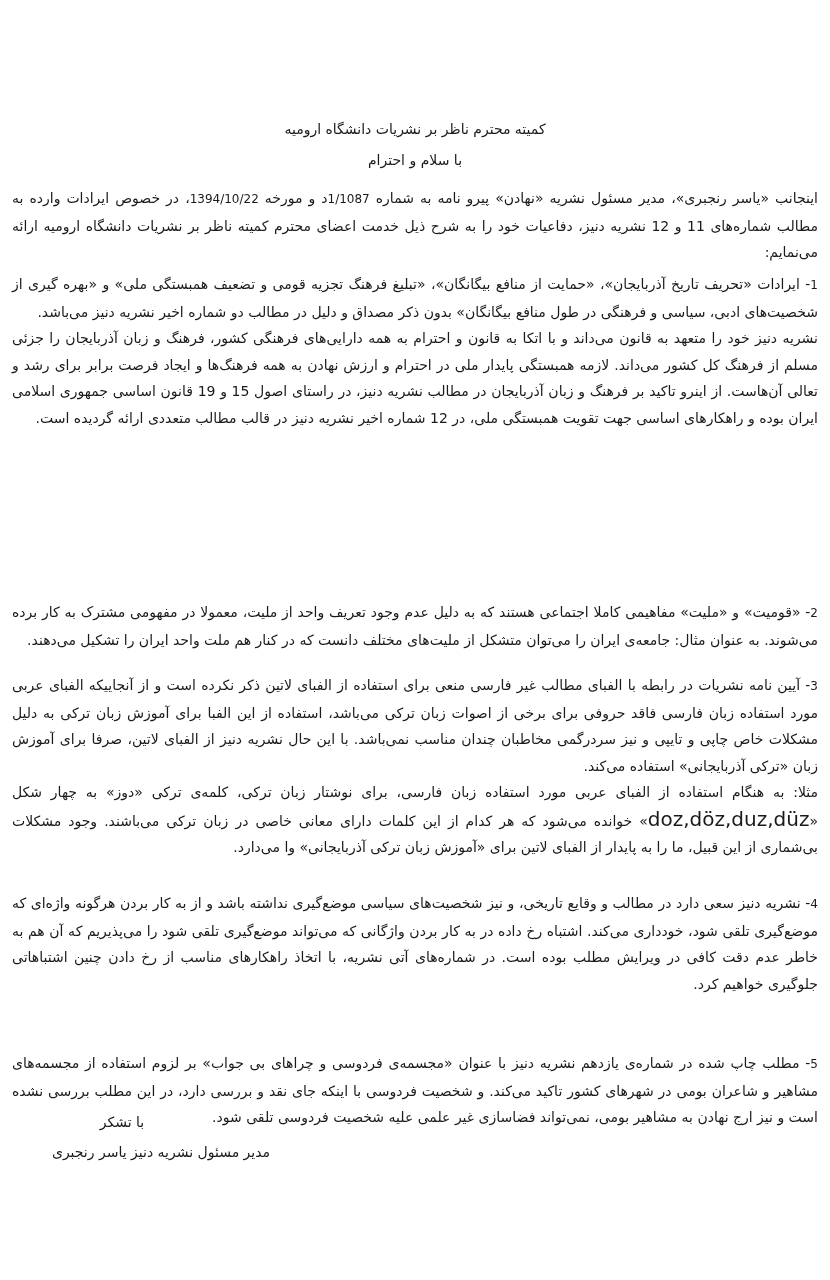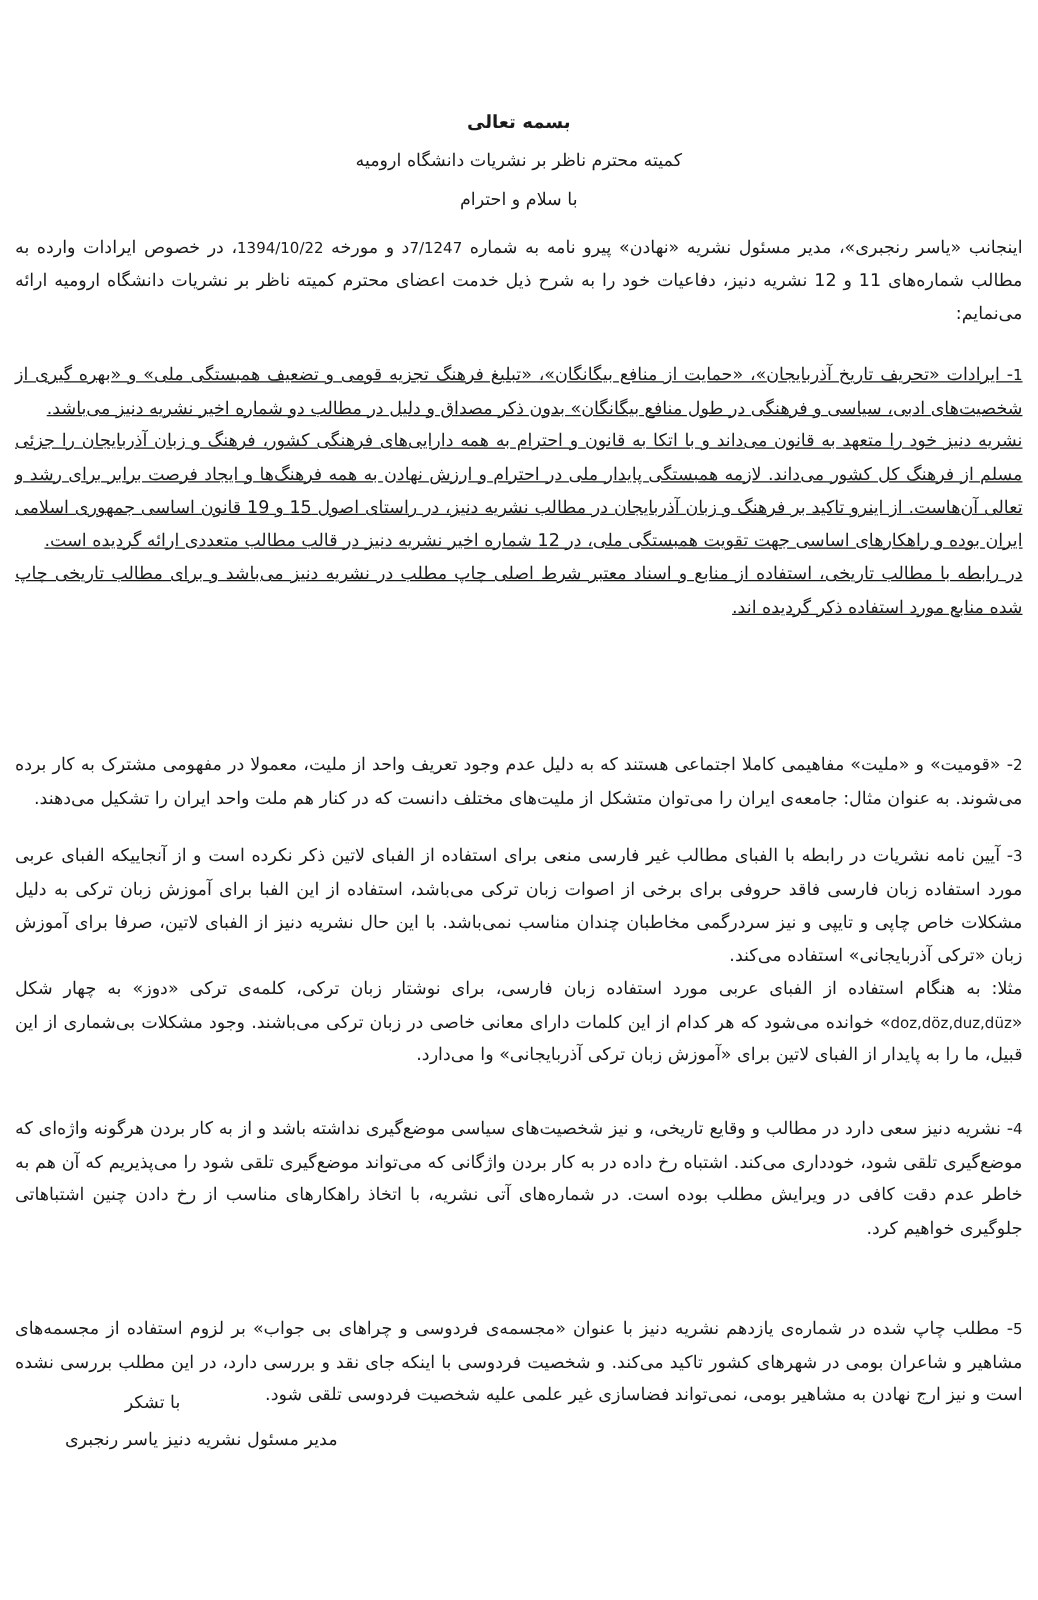--- a/index.html
+++ b/index.html
@@ -7,48 +7,46 @@
          font-family: "DejaVu Sans", "Liberation Sans", sans-serif; color: #1a1a1a; }
   .page { position: absolute; left: 0; top: 0; width: 830px; height: 1280px; direction: rtl; }
   .center { position: absolute; left: 0; width: 830px; text-align: center; font-size: 14px; }
   .title { top: 90px; font-weight: bold; font-size: 14.5px; }
   .recipient { top: 121px; }
   .greeting { top: 152px; }
   .para { position: absolute; right: 12px; width: 806px; font-size: 14px; line-height: 26.5px;
           text-align: justify; text-align-last: right; direction: rtl; }
   .para p { margin: 0; }
   .num { font-size: 12px; }
-  .latin { direction: ltr; unicode-bidi: embed; font-size: 12px; }
+  .latin { direction: ltr; unicode-bidi: embed; font-size: 20px; }
   #intro { top: 185px; }
-  #p1 { top: 287px; text-decoration: underline; }
+  #p1 { top: 271px; }
   #p2 { top: 599px; }
   #p3 { top: 672px; }
   #p4 { top: 890px; }
   #p5 { top: 1050px; }
   .sig { position: absolute; left: 0; width: 260px; text-align: center; font-size: 14px; direction: rtl; }
   #thanks { top: 1114px; left: -8px; }
   #signer { top: 1144px; margin-left: 31px; }
 </style>
 </head>
 <body>
 
 <div class="page">
 
-  <div class="center title">بسمه تعالی</div>
   <div class="center greeting">با سلام و احترام</div>
   <div class="center recipient">کمیته محترم ناظر بر نشریات دانشگاه ارومیه</div>
 
   <div class="para" id="intro">
-    <p><span>اینجانب «یاسر رنجبری»، مدیر مسئول نشریه «نهادن» پیرو نامه به شماره </span><span class="num">7/1247</span><span>د و مورخه </span><span class="num">1394/10/22</span><span>، در خصوص ایرادات وارده به مطالب شماره‌های 11 و 12 نشریه دنیز، دفاعیات خود را به شرح ذیل خدمت اعضای محترم کمیته ناظر بر نشریات دانشگاه ارومیه ارائه می‌نمایم:</span></p>
+    <p><span>اینجانب «یاسر رنجبری»، مدیر مسئول نشریه «نهادن» پیرو نامه به شماره </span><span class="num">1/1087</span><span>د و مورخه </span><span class="num">1394/10/22</span><span>، در خصوص ایرادات وارده به مطالب شماره‌های 11 و 12 نشریه دنیز، دفاعیات خود را به شرح ذیل خدمت اعضای محترم کمیته ناظر بر نشریات دانشگاه ارومیه ارائه می‌نمایم:</span></p>
   </div>
 
   <div class="para" id="p1">
     <p><span class="num">1</span><span>- ایرادات «تحریف تاریخ آذربایجان»، «حمایت از منافع بیگانگان»، «تبلیغ فرهنگ تجزیه قومی و تضعیف همبستگی ملی» و «بهره گیری از شخصیت‌های ادبی، سیاسی و فرهنگی در طول منافع بیگانگان» بدون ذکر مصداق و دلیل در مطالب دو شماره اخیر نشریه دنیز می‌باشد.</span></p>
     <p>نشریه دنیز خود را متعهد به قانون می‌داند و با اتکا به قانون و احترام به همه دارایی‌های فرهنگی کشور، فرهنگ و زبان آذربایجان را جزئی مسلم از فرهنگ کل کشور می‌داند. لازمه همبستگی پایدار ملی در احترام و ارزش نهادن به همه فرهنگ‌ها و ایجاد فرصت برابر برای رشد و تعالی آن‌هاست. از اینرو تاکید بر فرهنگ و زبان آذربایجان در مطالب نشریه دنیز، در راستای اصول 15 و 19 قانون اساسی جمهوری اسلامی ایران بوده و راهکارهای اساسی جهت تقویت همبستگی ملی، در 12 شماره اخیر نشریه دنیز در قالب مطالب متعددی ارائه گردیده است.</p>
-    <p>در رابطه با مطالب تاریخی، استفاده از منابع و اسناد معتبر شرط اصلی چاپ مطلب در نشریه دنیز می‌باشد و برای مطالب تاریخی چاپ شده منابع مورد استفاده ذکر گردیده اند.</p>
   </div>
 
   <div class="para" id="p2">
     <p><span class="num">2</span><span>- «قومیت» و «ملیت» مفاهیمی کاملا اجتماعی هستند که به دلیل عدم وجود تعریف واحد از ملیت، معمولا در مفهومی مشترک به کار برده می‌شوند. به عنوان مثال: جامعه‌ی ایران را می‌توان متشکل از ملیت‌های مختلف دانست که در کنار هم ملت واحد ایران را تشکیل می‌دهند.</span></p>
   </div>
 
   <div class="para" id="p3">
     <p><span class="num">3</span><span>- آیین نامه نشریات در رابطه با الفبای مطالب غیر فارسی منعی برای استفاده از الفبای لاتین ذکر نکرده است و از آنجاییکه الفبای عربی مورد استفاده زبان فارسی فاقد حروفی برای برخی از اصوات زبان ترکی می‌باشد، استفاده از این الفبا برای آموزش زبان ترکی به دلیل مشکلات خاص چاپی و تایپی و نیز سردرگمی مخاطبان چندان مناسب نمی‌باشد. با این حال نشریه دنیز از الفبای لاتین، صرفا برای آموزش زبان «ترکی آذربایجانی» استفاده می‌کند.</span></p>
     <p><span>مثلا: به هنگام استفاده از الفبای عربی مورد استفاده زبان فارسی، برای نوشتار زبان ترکی، کلمه‌ی ترکی «دوز» به چهار شکل «</span><span class="latin">doz,döz,duz,düz</span><span>» خوانده می‌شود که هر کدام از این کلمات دارای معانی خاصی در زبان ترکی می‌باشند. وجود مشکلات بی‌شماری از این قبیل، ما را به پایدار از الفبای لاتین برای «آموزش زبان ترکی آذربایجانی» وا می‌دارد.</span></p>
   </div>

